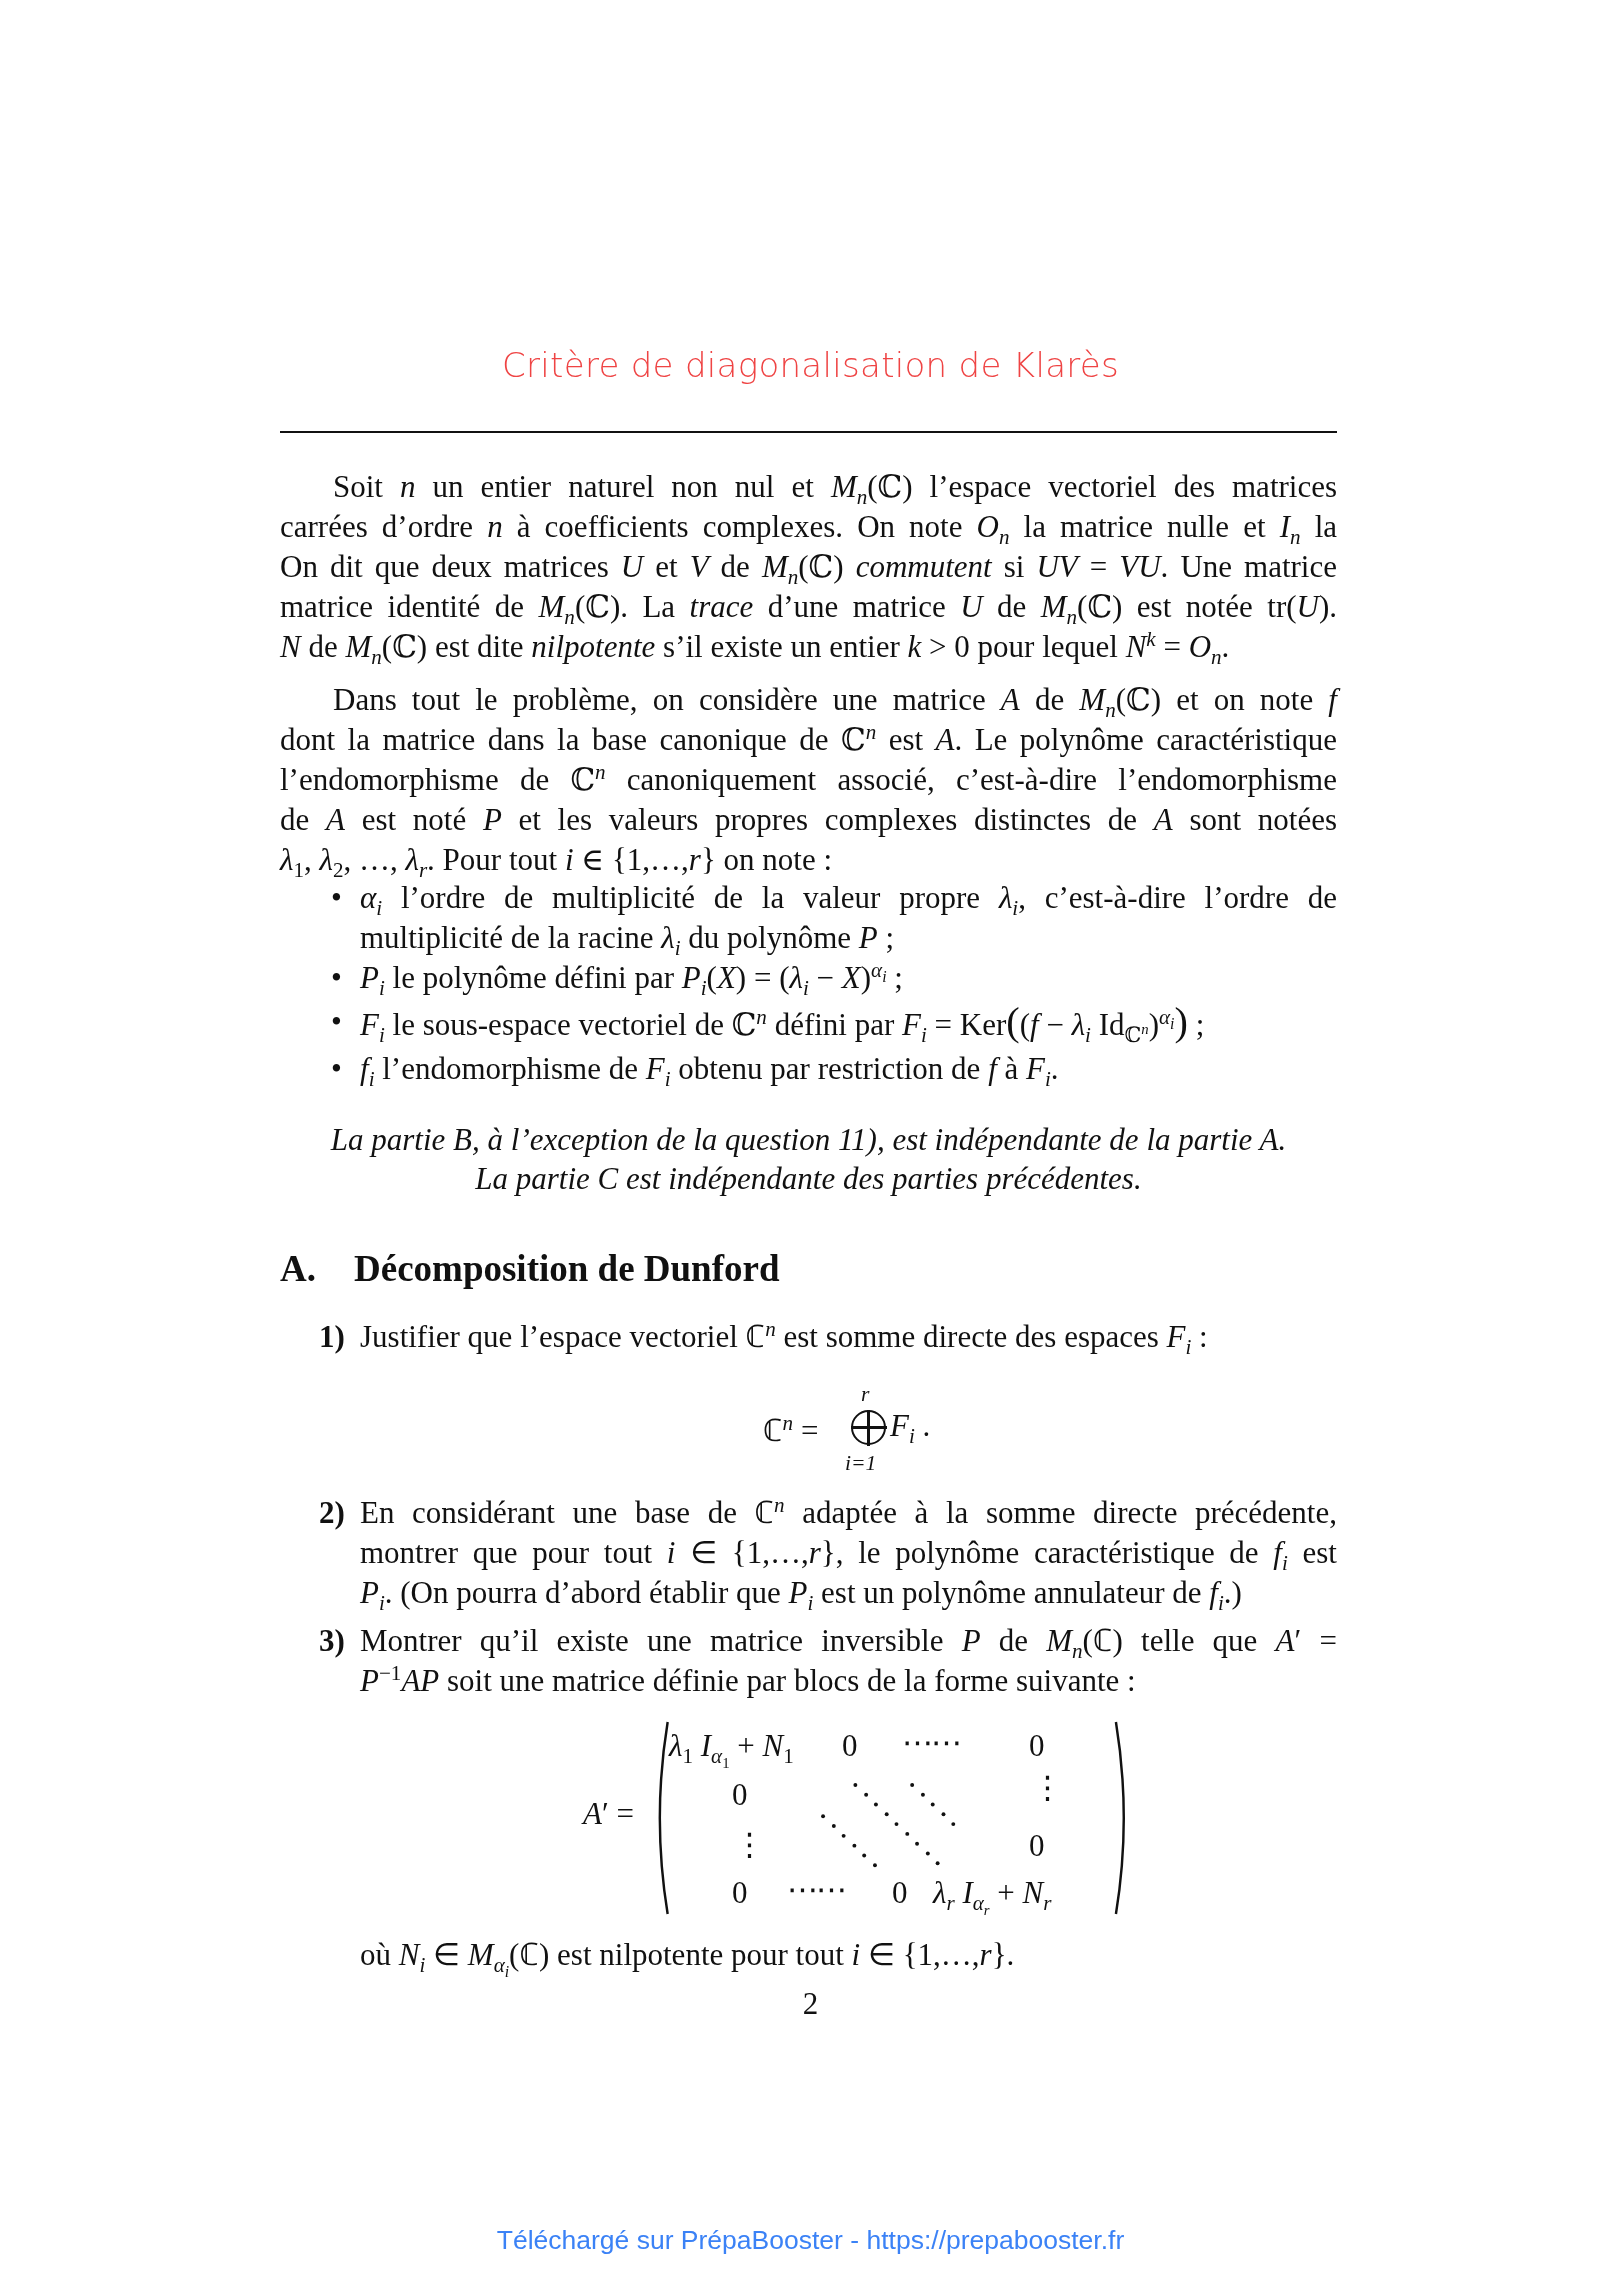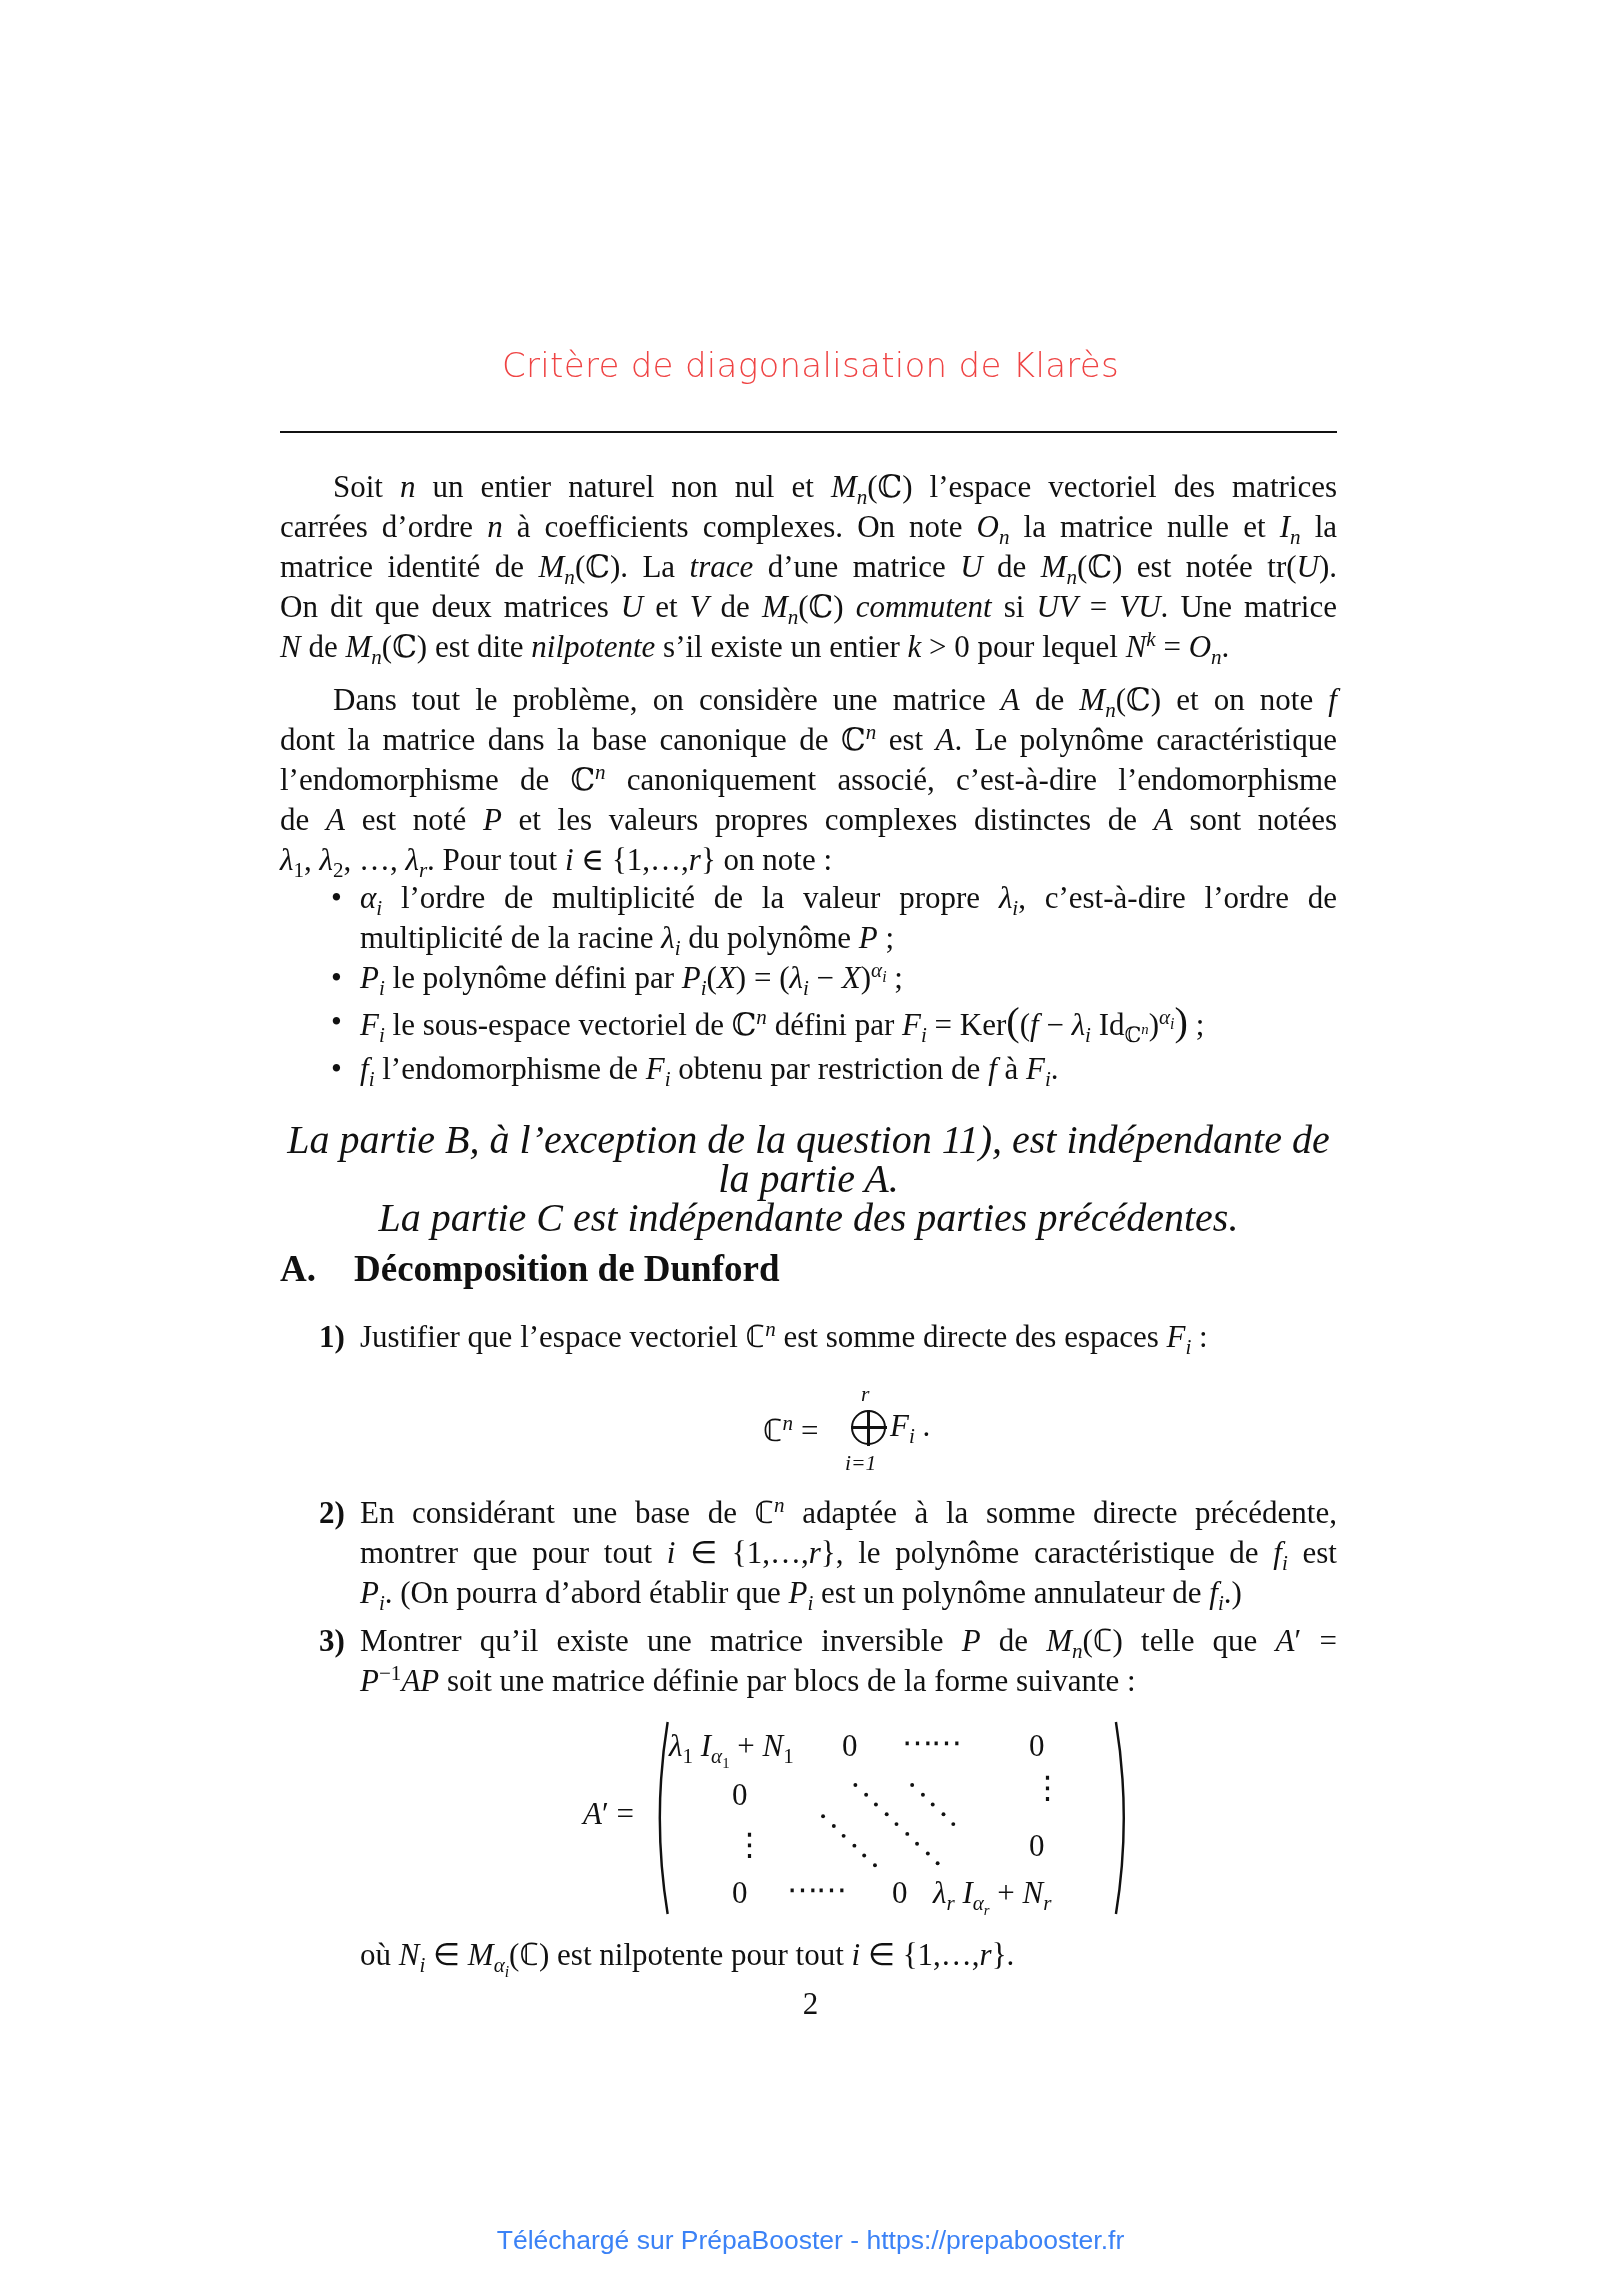--- a/index.html
+++ b/index.html
@@ -13,21 +13,21 @@
   .block { position: absolute; left: 280px; width: 1057px; font-family: "Liberation Serif", "DejaVu Serif", serif;
            font-size: 31px; line-height: 40px; text-align: justify; }
   .para .line { display: block; text-align: justify; text-align-last: justify; }
   .para .line.last { text-align-last: left; }
   i, .m { font-style: italic; }
   sub, sup { font-size: 68%; line-height: 0; }
   ul.bullets { list-style: none; margin: 0; padding: 0; }
   ul.bullets li { position: relative; padding-left: 80px; }
   ul.bullets li .dot { position: absolute; left: 51px; top: 0; font-style: normal; }
   .note { position: absolute; top: 1120px; left: 280px; width: 1057px; text-align: center;
-          font-family: "Liberation Serif", serif; font-style: italic; font-size: 40px; line-height: 39px; }
+          font-family: "Liberation Serif", serif; font-style: italic; font-size: 31px; line-height: 39px; }
   .section { position: absolute; top: 1247px; left: 280px; font-family: "Liberation Serif", serif;
              font-weight: bold; font-size: 37px; }
   .section .num { display: inline-block; width: 74px; }
   .q { position: absolute; left: 280px; width: 1057px; font-family: "Liberation Serif", serif;
        font-size: 31px; line-height: 40px; }
   .q .qn { position: absolute; left: 39px; top: 0; font-weight: bold; }
   .q .qt { margin-left: 80px; text-align: justify; }
   .qt .line { display: block; text-align: justify; text-align-last: justify; }
   .qt .line.last { text-align-last: left; }
   .eq { position: absolute; left: 0; width: 1621px; text-align: center; font-family: "Liberation Serif", serif;
@@ -51,22 +51,22 @@
 <body>
 
 <div class="page">
 
   <div class="title sans">Critère de diagonalisation de Klarès</div>
   <div class="rule"></div>
 
   <div class="block para" style="top:467px;">
     <span class="line" style="padding-left:53px;">Soit <i>n</i> un entier naturel non nul et <i>M</i><sub><i>n</i></sub>(ℂ) l’espace vectoriel des matrices</span>
     <span class="line">carrées d’ordre <i>n</i> à coefficients complexes. On note <i>O</i><sub><i>n</i></sub> la matrice nulle et <i>I</i><sub><i>n</i></sub> la</span>
+    <span class="line">On dit que deux matrices <i>U</i> et <i>V</i> de <i>M</i><sub><i>n</i></sub>(ℂ) <i>commutent</i> si <i>UV</i> = <i>VU</i>. Une matrice</span>
     <span class="line">matrice identité de <i>M</i><sub><i>n</i></sub>(ℂ). La <i>trace</i> d’une matrice <i>U</i> de <i>M</i><sub><i>n</i></sub>(ℂ) est notée tr(<i>U</i>).</span>
-    <span class="line">On dit que deux matrices <i>U</i> et <i>V</i> de <i>M</i><sub><i>n</i></sub>(ℂ) <i>commutent</i> si <i>UV</i> = <i>VU</i>. Une matrice</span>
     <span class="line last"><i>N</i> de <i>M</i><sub><i>n</i></sub>(ℂ) est dite <i>nilpotente</i> s’il existe un entier <i>k</i> &gt; 0 pour lequel <i>N</i><sup><i>k</i></sup> = <i>O</i><sub><i>n</i></sub>.</span>
   </div>
 
   <div class="block para" style="top:680px;">
     <span class="line" style="padding-left:53px;">Dans tout le problème, on considère une matrice <i>A</i> de <i>M</i><sub><i>n</i></sub>(ℂ) et on note <i>f</i></span>
     <span class="line">dont la matrice dans la base canonique de ℂ<sup><i>n</i></sup> est <i>A</i>. Le polynôme caractéristique</span>
     <span class="line">l’endomorphisme de ℂ<sup><i>n</i></sup> canoniquement associé, c’est-à-dire l’endomorphisme</span>
     <span class="line">de <i>A</i> est noté <i>P</i> et les valeurs propres complexes distinctes de <i>A</i> sont notées</span>
     <span class="line last"><i>λ</i><sub>1</sub>, <i>λ</i><sub>2</sub>, …, <i>λ</i><sub><i>r</i></sub>. Pour tout <i>i</i> ∈ {1,…,<i>r</i>} on note :</span>
   </div>

